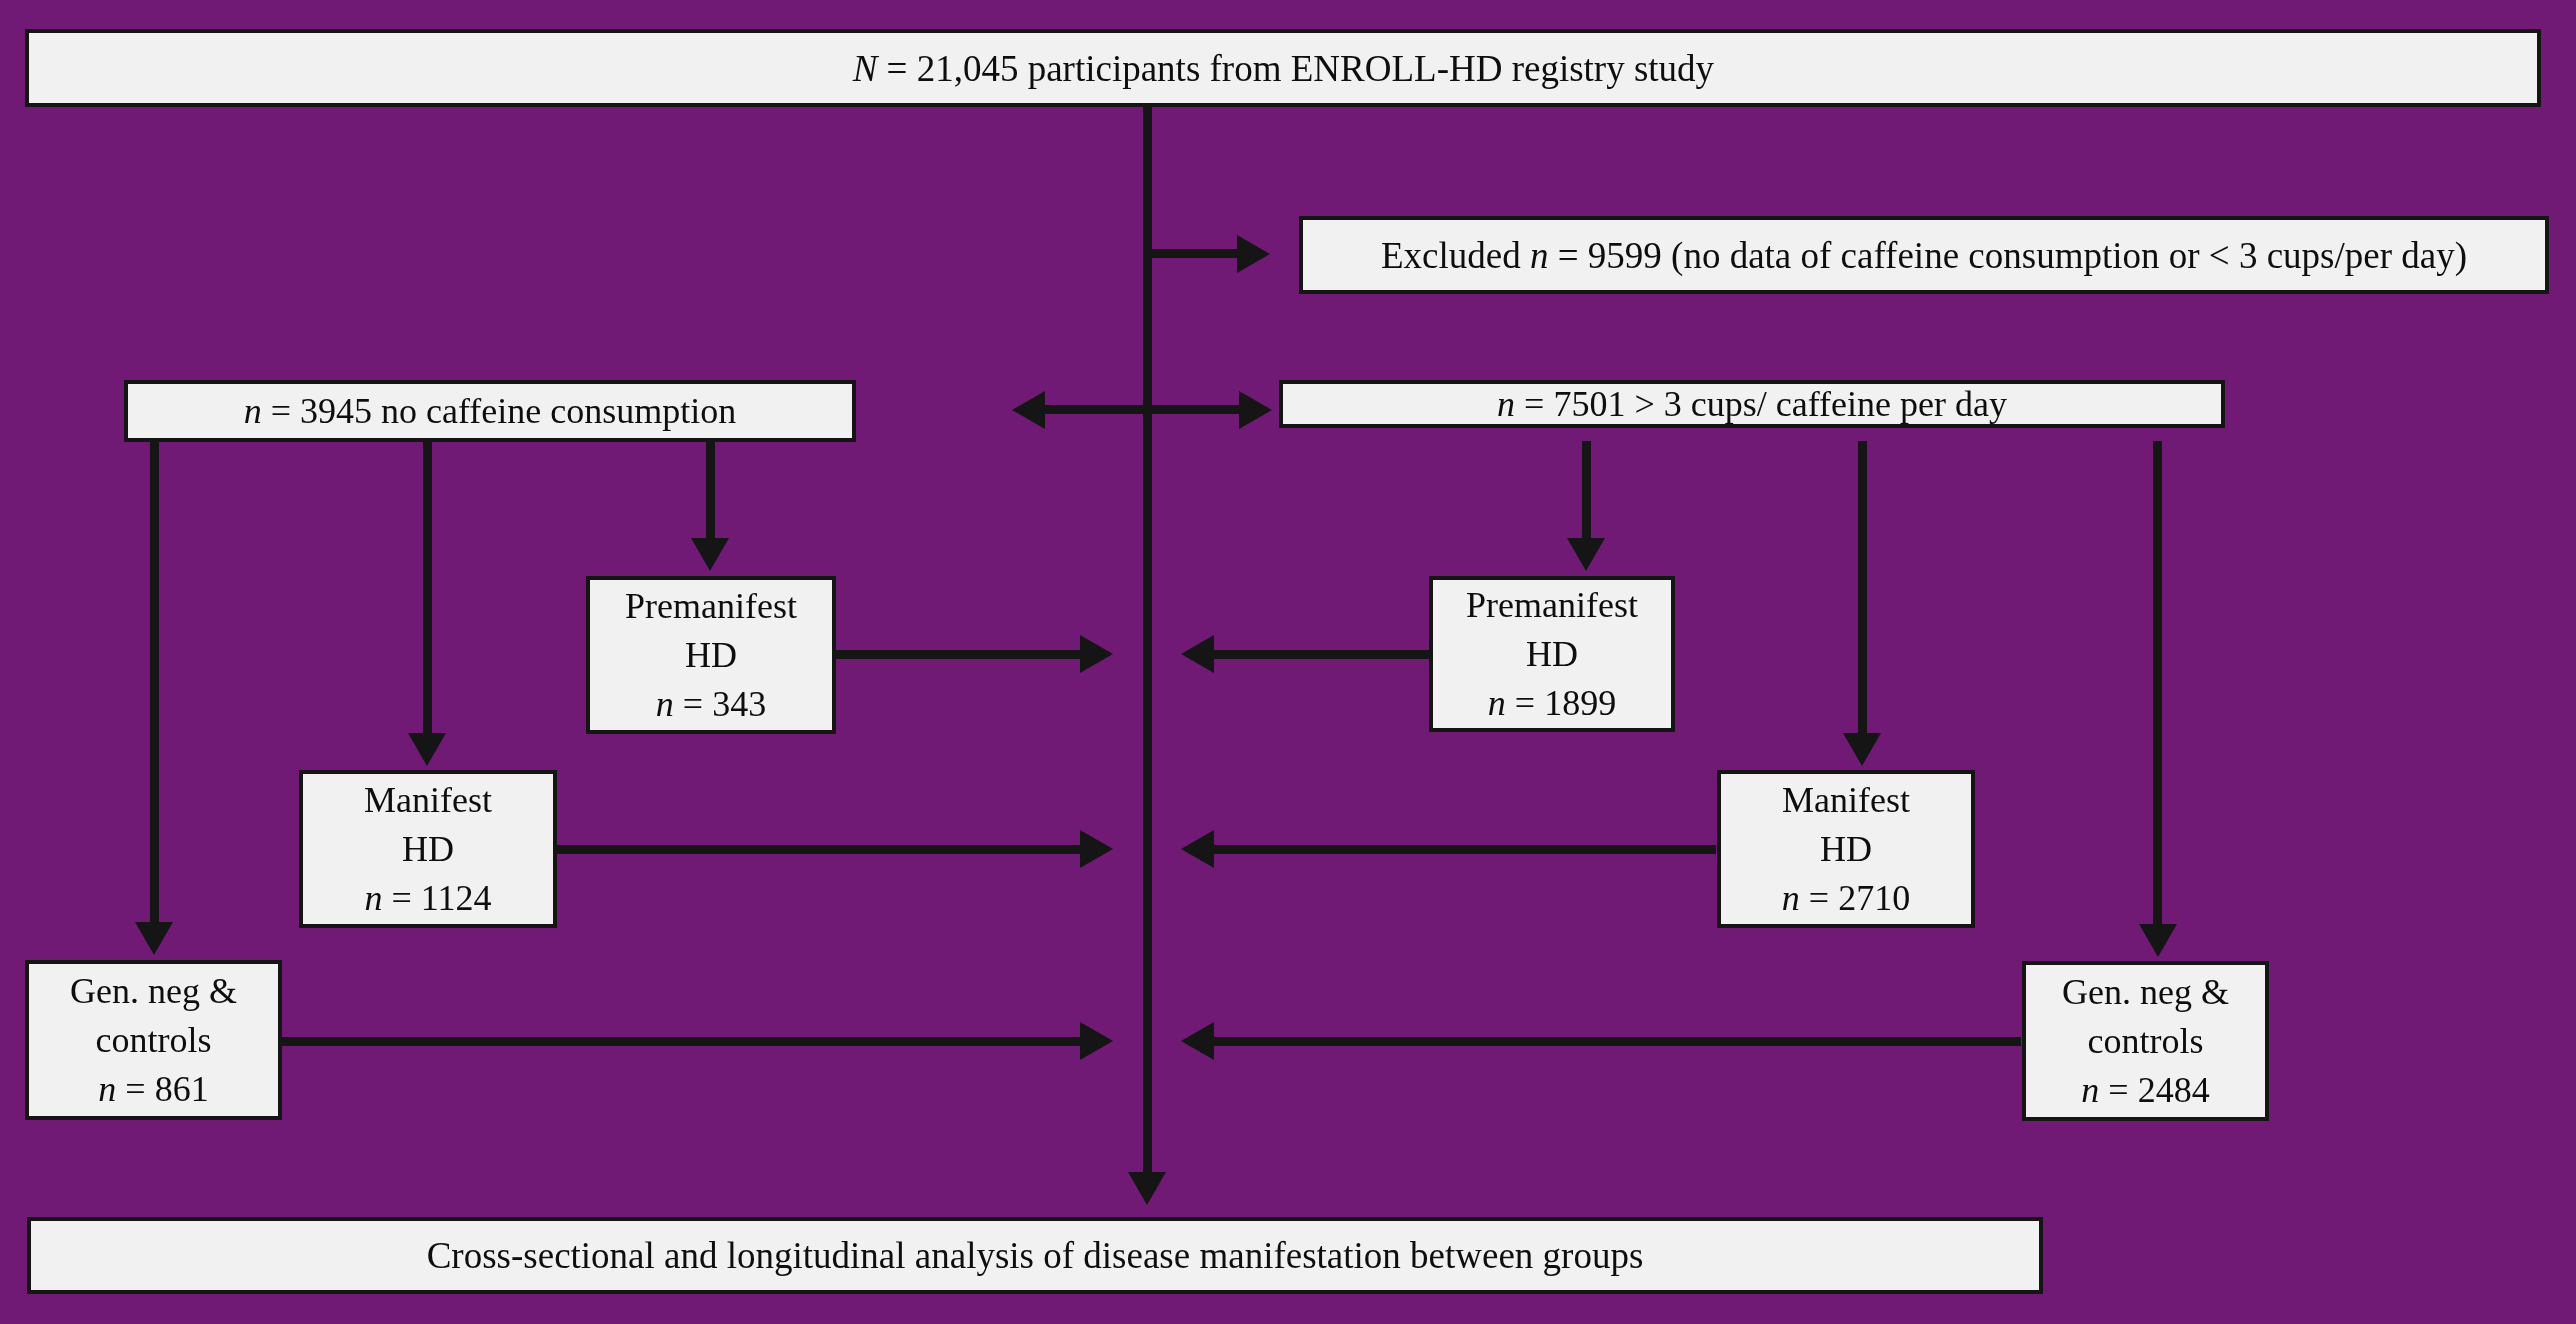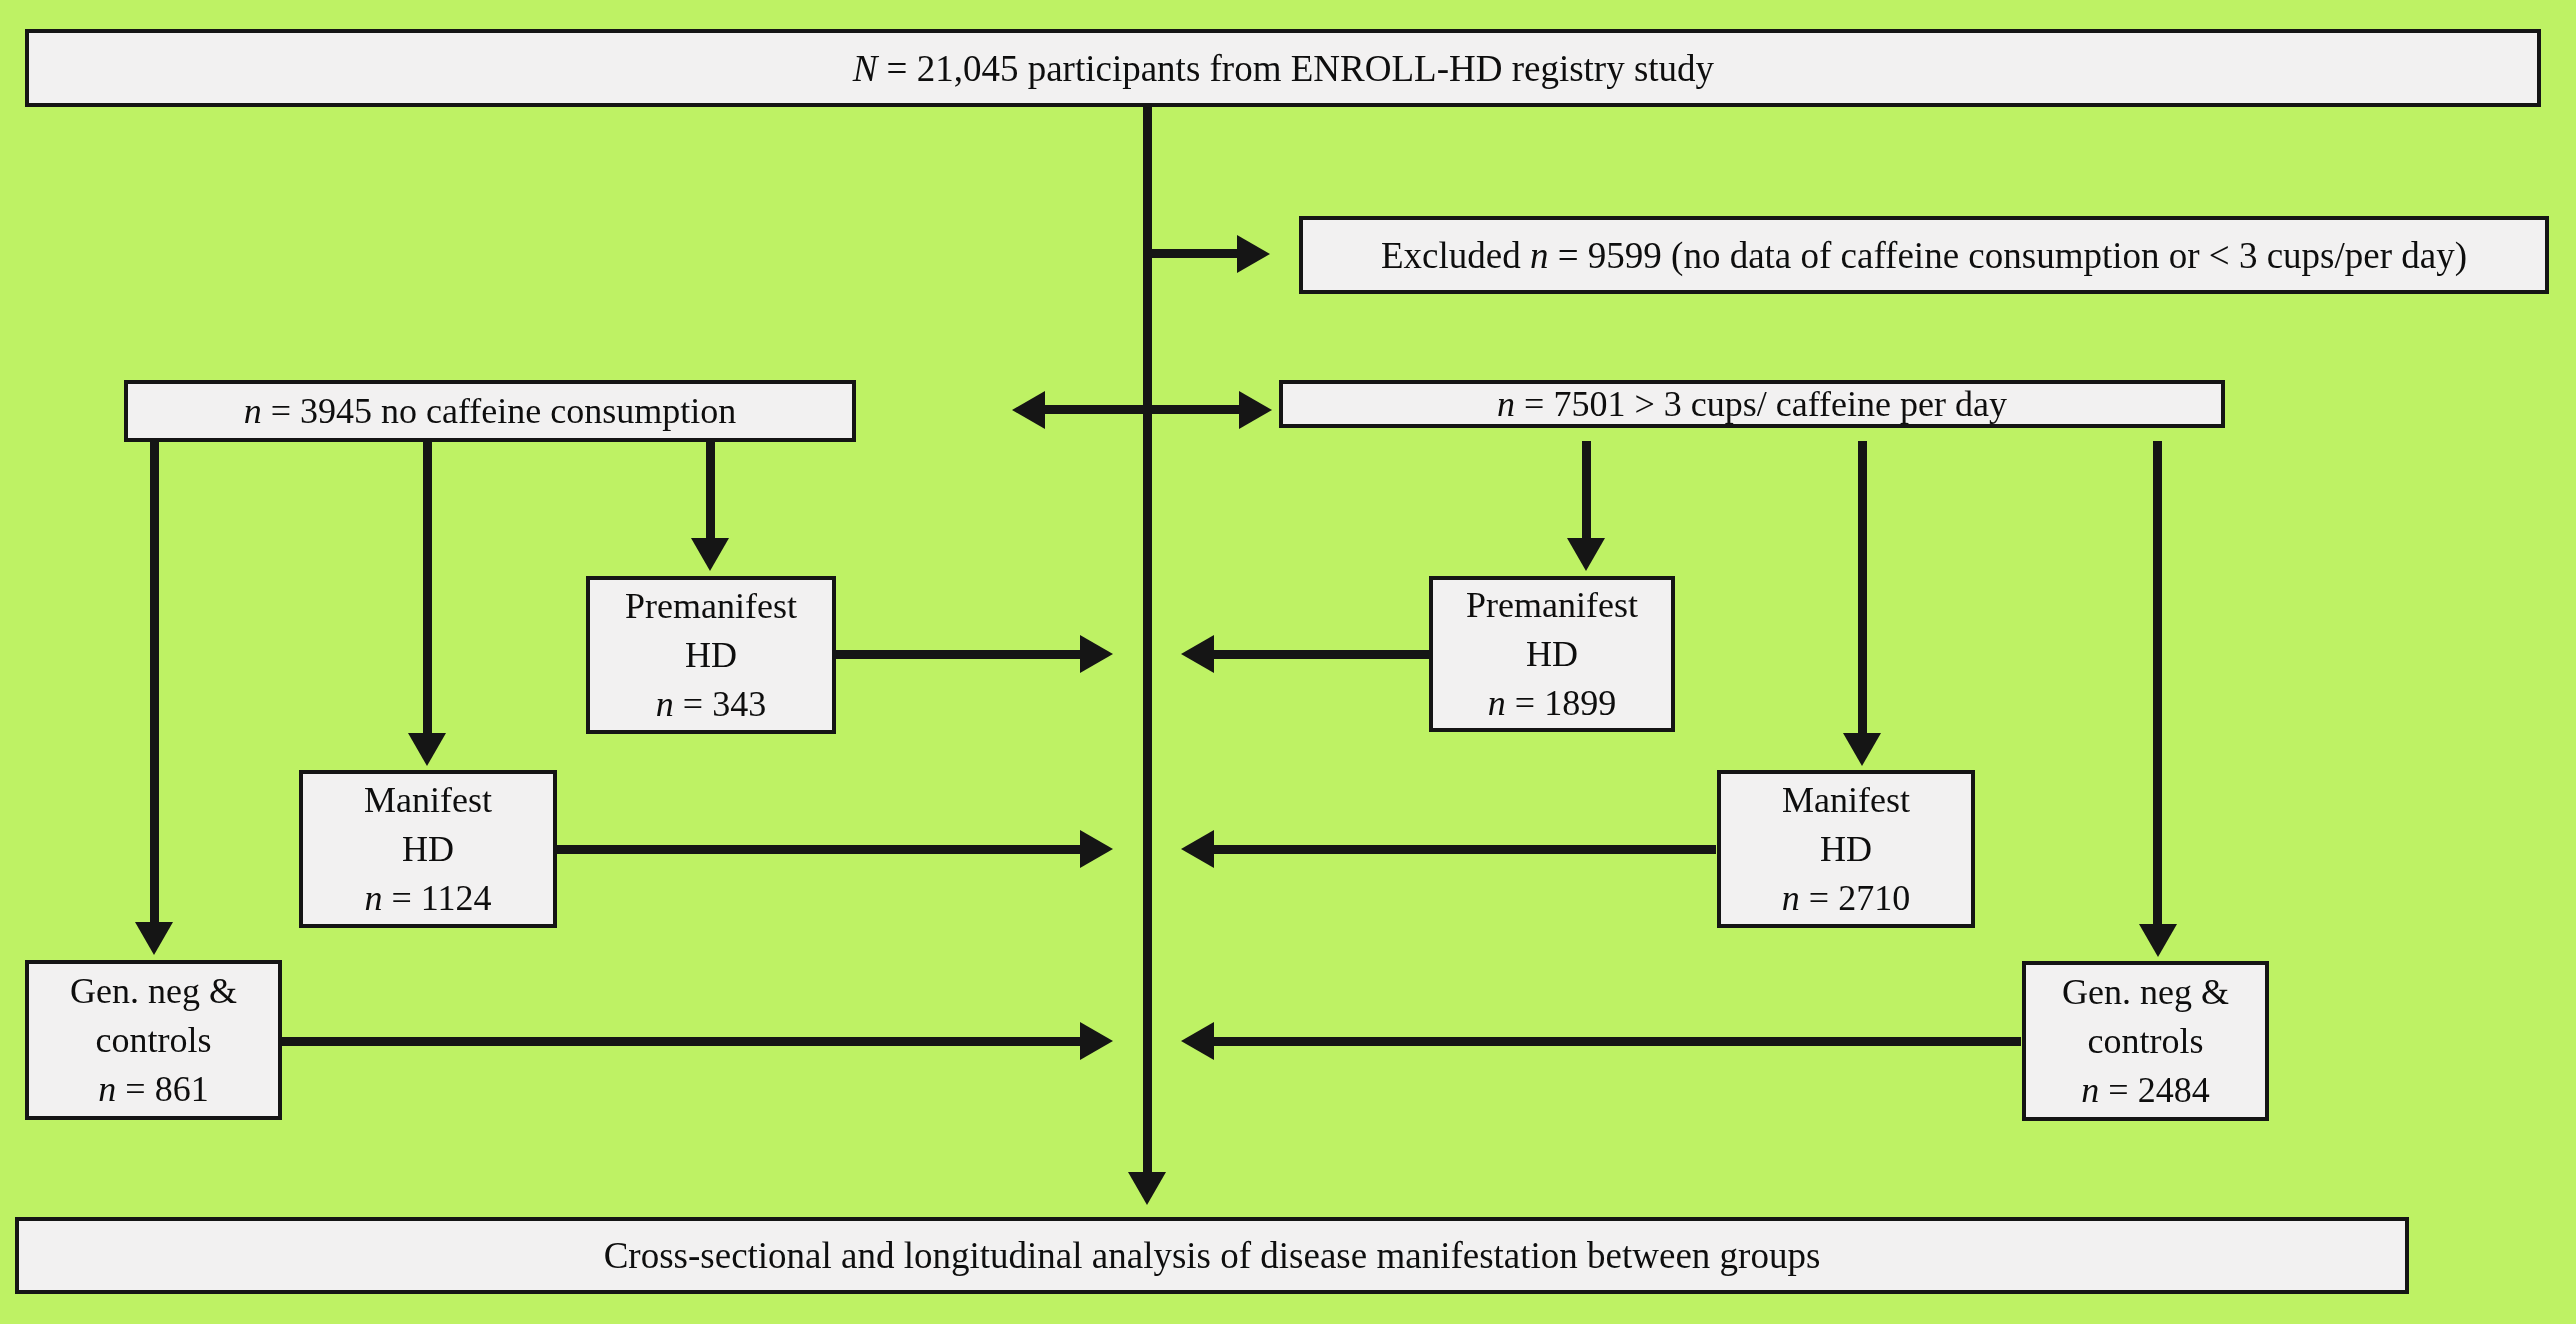--- a/index.html
+++ b/index.html
@@ -1,20 +1,20 @@
 <!DOCTYPE html>
 <html style="font-size:10.7px"><head>
 <meta charset="utf-8">
 <style>
   html, body { margin: 0; padding: 0; background: #ffffff; }
   #canvas {
     position: relative;
     width: 2576px;
     height: 1324px;
-    background: #bef264;
+    background: #701a75;
     font-family: "Liberation Serif", serif;
     color: #0e0e0e;
     overflow: hidden;
   }
   .box {
     position: absolute;
     box-sizing: border-box;
     background: #f2f1f1;
     border: 4.7px solid #151515;
     display: flex;
@@ -84,21 +84,21 @@
     <div class="bl">controls</div>
     <div class="bl"><span class="var">n</span><span> = 861</span></div>
   </div>
 
   <div class="box" style="left:2022px; top:961px; width:247px; height:160px;">
     <div class="bl">Gen. neg &amp;</div>
     <div class="bl">controls</div>
     <div class="bl"><span class="var">n</span><span> = 2484</span></div>
   </div>
 
-  <div class="box wide" style="left:15px; top:1217px; width:2394px; height:77px;">
+  <div class="box wide" style="left:27px; top:1217px; width:2016px; height:77px;">
     <div class="bl">Cross-sectional and longitudinal analysis of disease manifestation between groups</div>
   </div>
 
   <div class="shaft" style="left:1143px; top:107px; width:8.7px; height:1067px;"></div>
   <div class="ah ah-down" style="left:1128px; top:1172px;"></div>
 
   <div class="shaft" style="left:1147px; top:249px; width:90px; height:8.7px;"></div>
   <div class="ah ah-right" style="left:1237px; top:235px;"></div>
 
   <div class="shaft" style="left:1045px; top:405px; width:194px; height:8.7px;"></div>

